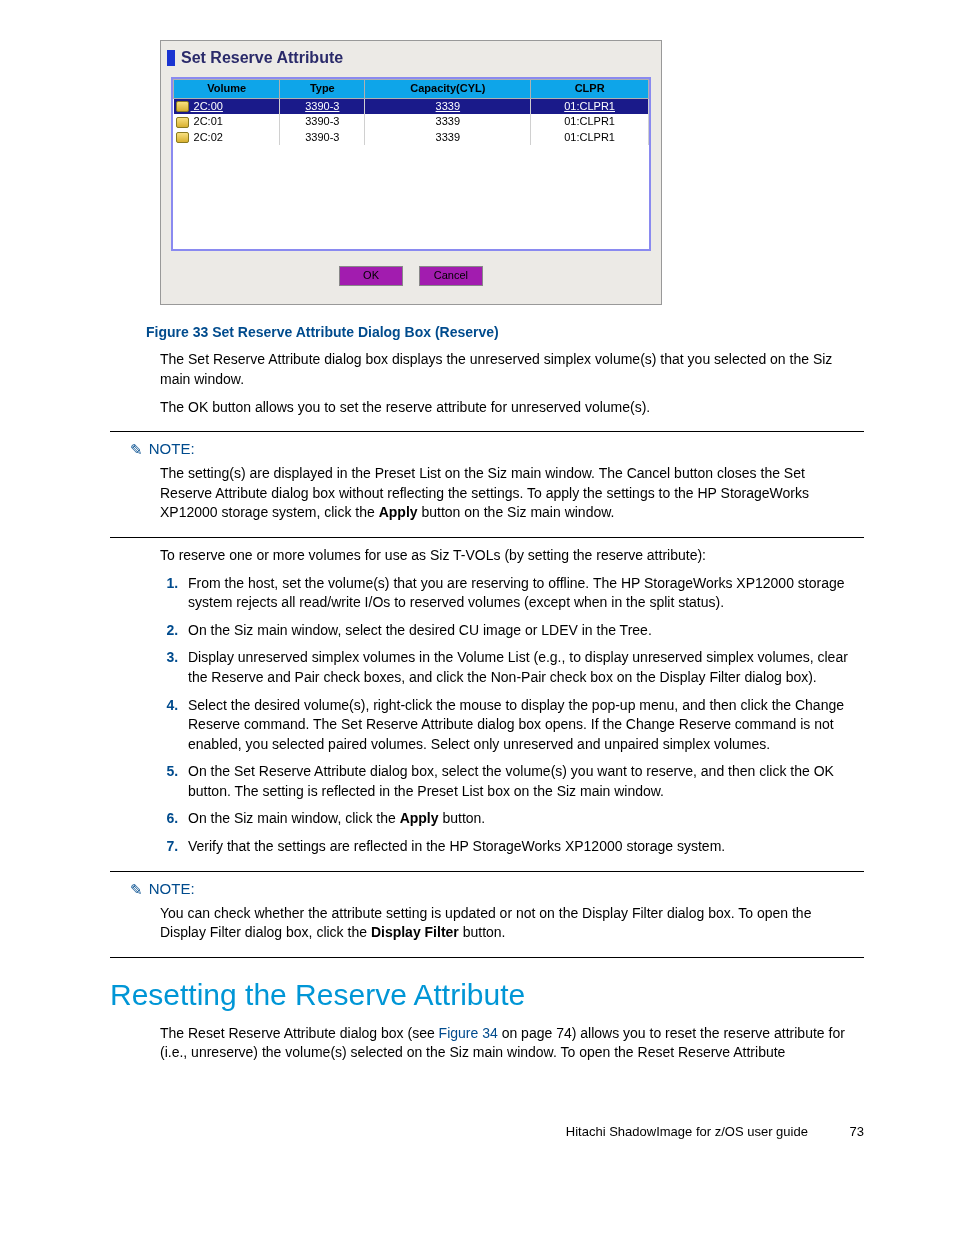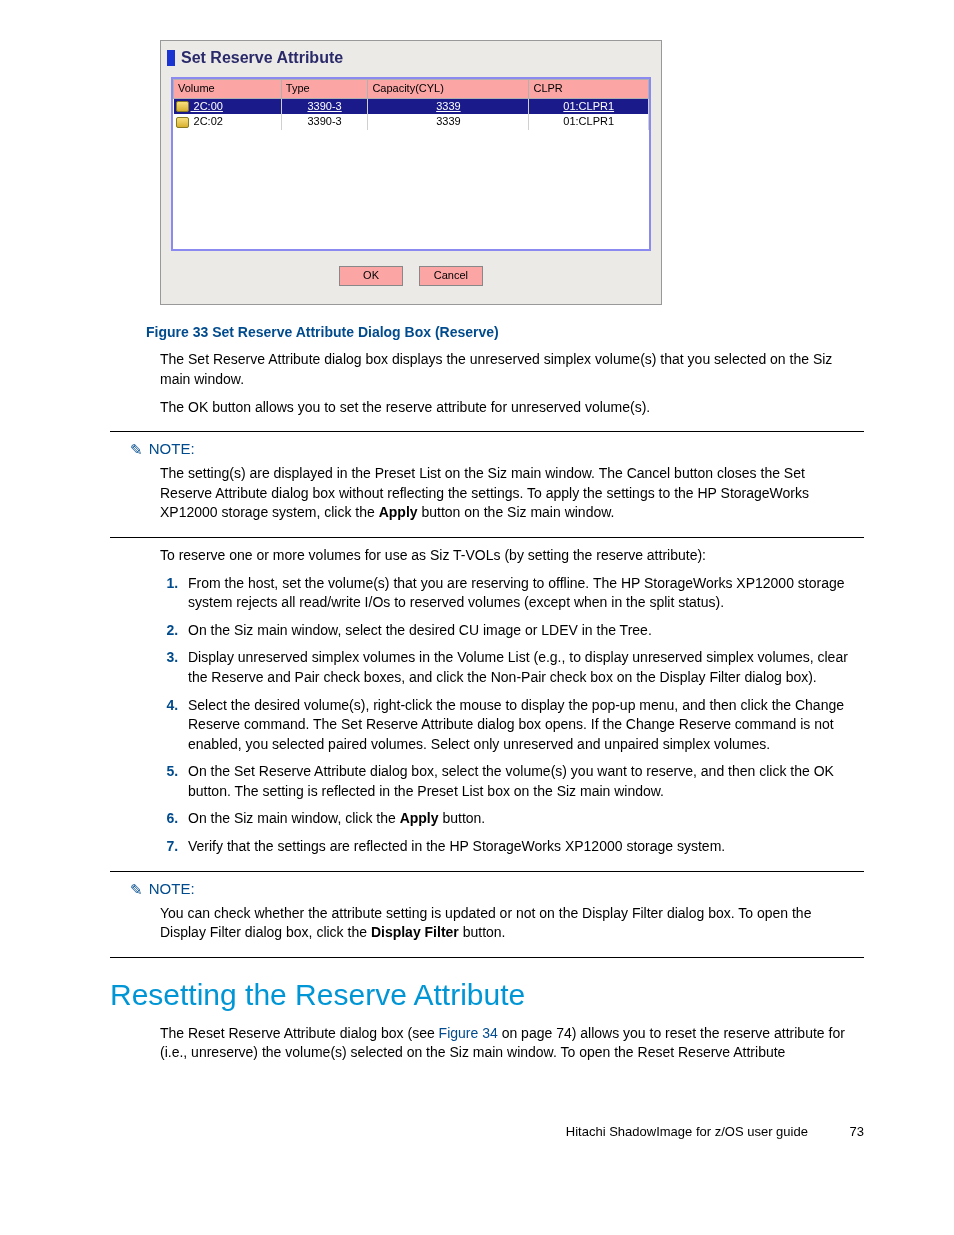--- a/index.html
+++ b/index.html
@@ -38,25 +38,25 @@
     background: #fff;
     height: 170px;
     overflow: hidden;
   }
   table.vol-table {
     width: 100%;
     border-collapse: collapse;
     font-size: 11px;
   }
   table.vol-table th {
-    background: #fca5a5;
-    font-weight: normal;
+    background: #0ea5e9;
+    font-weight: bold;
     border: 1px solid #b0b0b0;
     padding: 1px 4px;
-    text-align: left;
+    text-align: center;
   }
   table.vol-table td {
     border-right: 1px solid #d0d0d0;
     padding: 0 4px;
     text-align: center;
     white-space: nowrap;
   }
   table.vol-table td.vol-cell {
     text-align: left;
     padding-left: 2px;
@@ -75,21 +75,21 @@
     background: #1a1a8a;
     color: #fff;
     text-decoration: underline;
   }
   .btn-row {
     text-align: center;
     margin-top: 14px;
   }
   .dlg-btn {
     display: inline-block;
-    background: #fca5a5;
+    background: #a21caf;
     border: 1px solid #888;
     font-size: 11px;
     padding: 1px 0;
     width: 62px;
     text-align: center;
     margin: 0 6px;
   }
   .figure-caption {
     color: #004b8d;
     font-weight: bold;
@@ -168,20 +168,26 @@
         </tr>
       </thead>
       <tbody id="vol-tbody">
           <tr class="selected-row">
             <td class="vol-cell"><span class="drive-icon"></span> 2C:00</td>
             <td>3390-3</td>
             <td>3339</td>
             <td>01:CLPR1</td>
           </tr>
           <tr>
+            <td class="vol-cell"><span class="drive-icon"></span> 2C:01</td>
+            <td>3390-3</td>
+            <td>3339</td>
+            <td>01:CLPR1</td>
+          </tr>
+          <tr>
             <td class="vol-cell"><span class="drive-icon"></span> 2C:02</td>
             <td>3390-3</td>
             <td>3339</td>
             <td>01:CLPR1</td>
           </tr>
         </tbody>
     </table>
   </div>
   <div class="btn-row">
     <span class="dlg-btn">OK</span>

